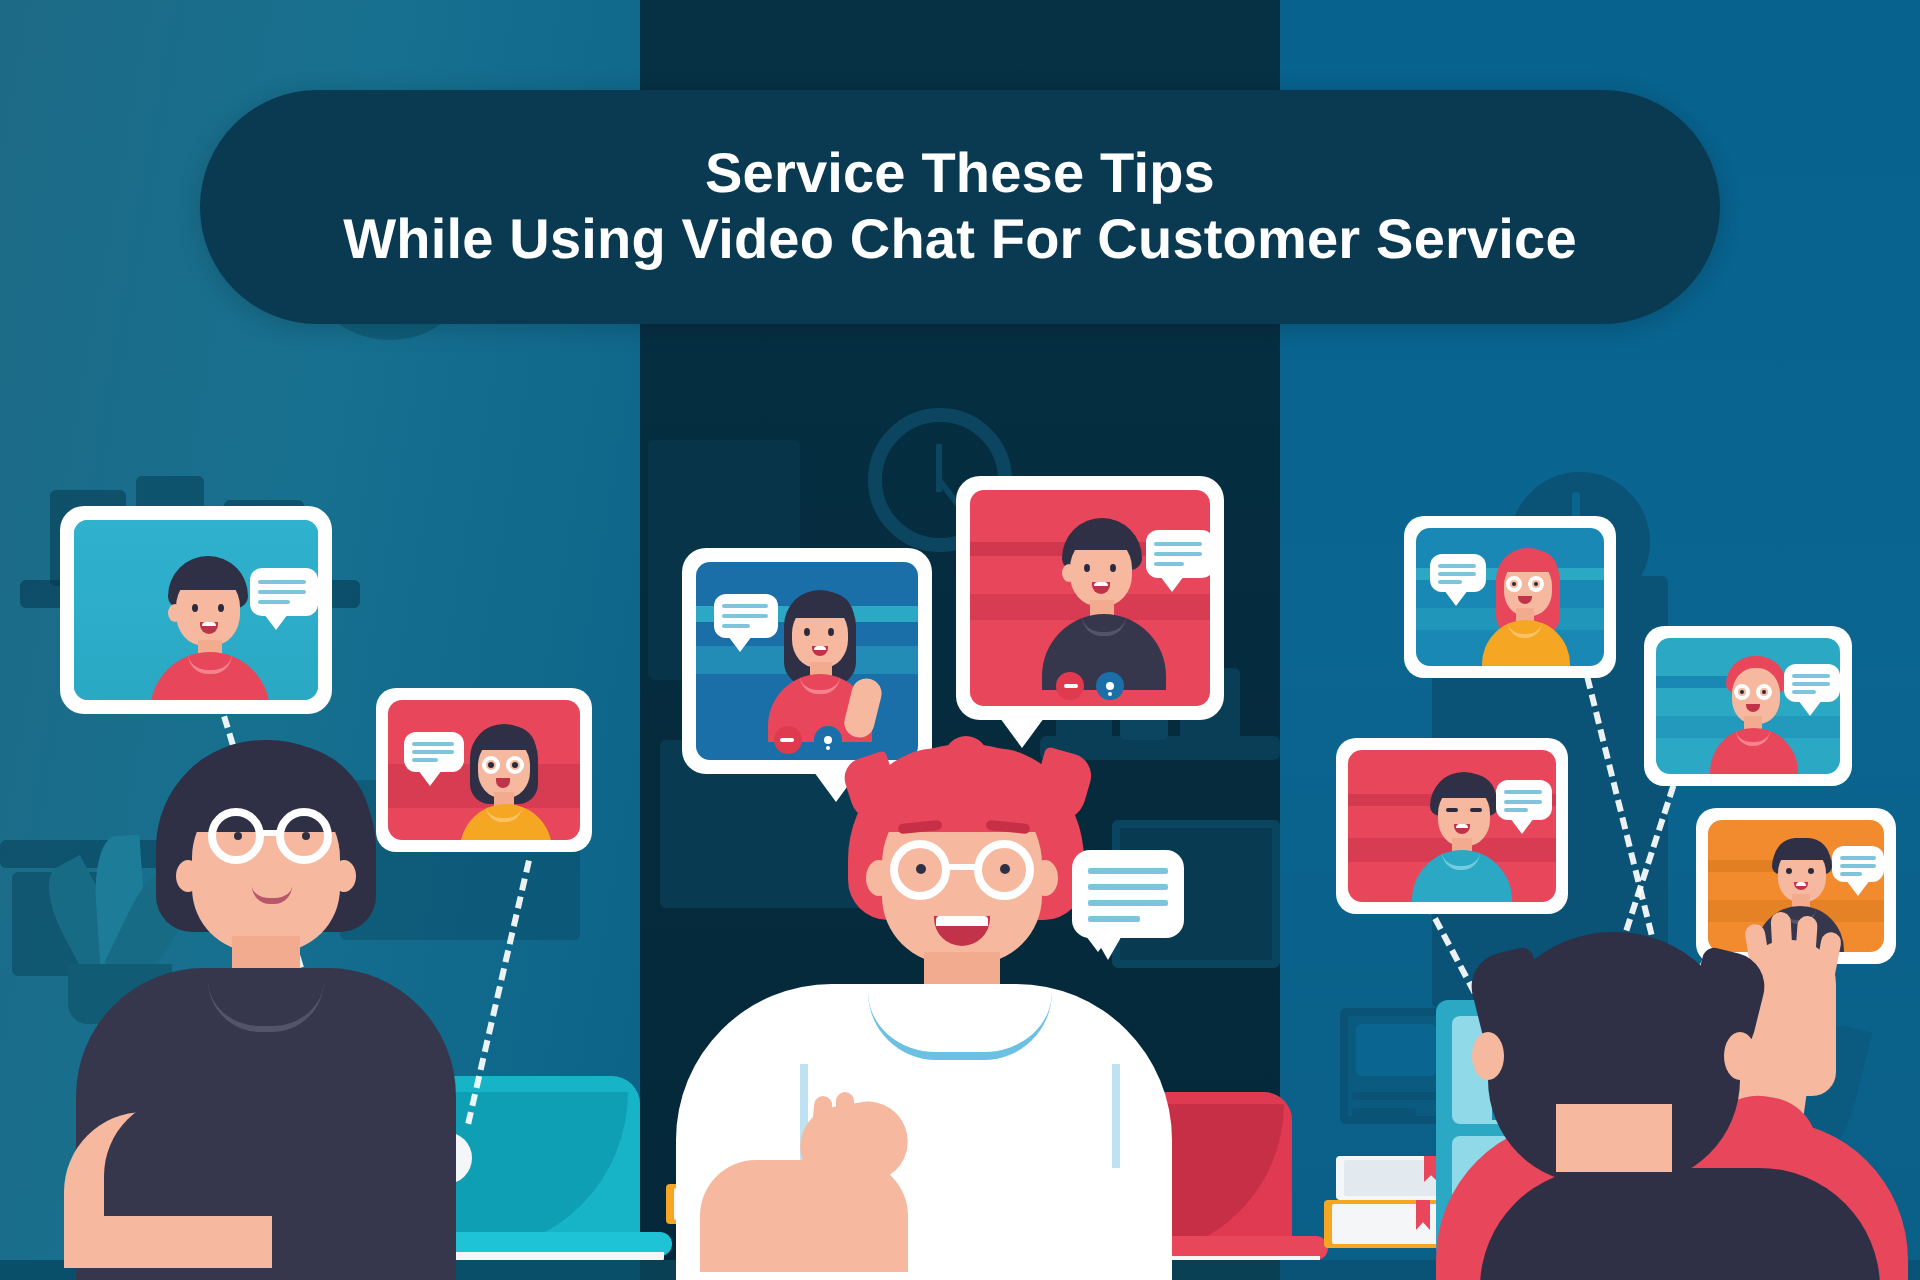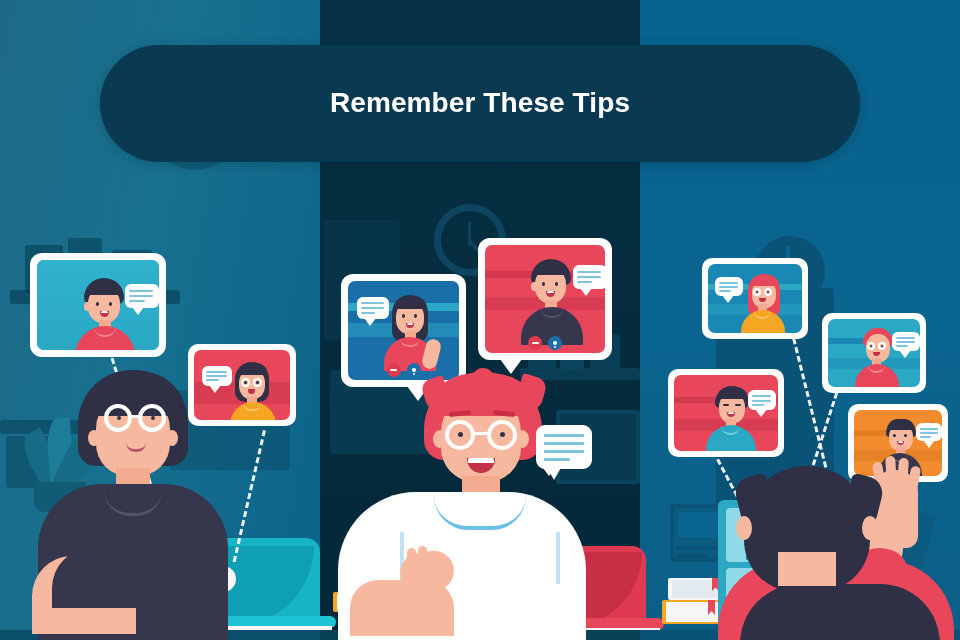--- a/index.html
+++ b/index.html
@@ -498,16 +498,17 @@
   <div class="mug">
     <div class="shape" style="left:890px;top:594px;width:42px;height:34px;background:#e8465b;border-radius:4px 4px 12px 12px;"></div>
     <div class="shape" style="left:928px;top:600px;width:18px;height:18px;border:4px solid #e8465b;border-radius:50%;"></div>
     <div class="shape" style="left:894px;top:600px;width:12px;height:14px;background:#f4f6f8;"></div>
     <div class="shape" style="left:918px;top:580px;width:3px;height:20px;background:#f4f6f8;transform:rotate(14deg);"></div>
     <div class="shape" style="left:882px;top:626px;width:58px;height:6px;background:#1d7d98;border-radius:3px;"></div>
   </div>
   <div class="desk" style="left:640px;top:630px;width:320px;height:10px;background:#0a5276;"></div>
 
   <div id="banner">
-    <div class="l1">Remember These Tips</div>
+    <div class="l1">Service These Tips</div>
+    <div class="l2">While Using Video Chat For Customer Service</div>
   </div>
 
 </div>
 
 </body></html>

